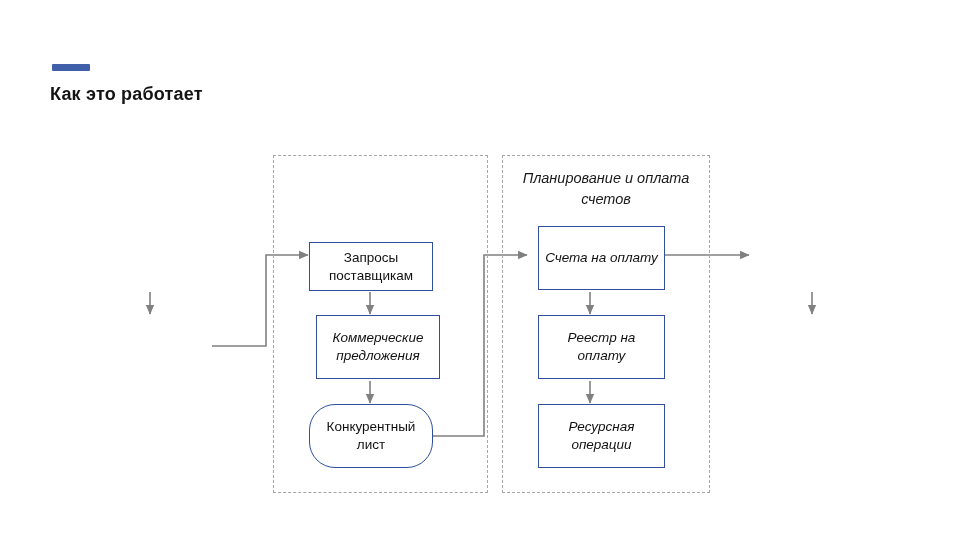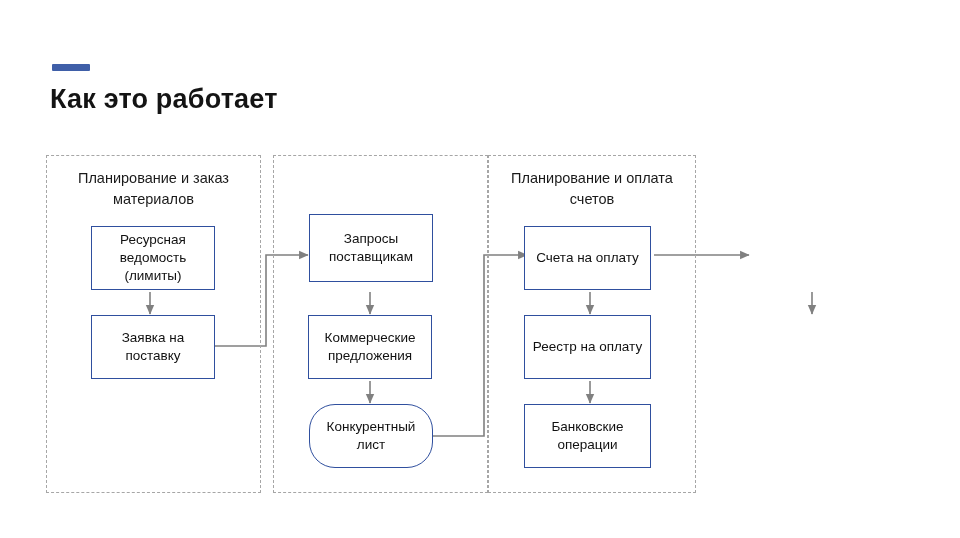--- a/index.html
+++ b/index.html
@@ -25,21 +25,21 @@
     top: 64px;
     width: 38px;
     height: 7px;
     background: #3f5fa8;
     border-radius: 1px;
   }
   .slide-title {
     position: absolute;
     left: 50px;
     top: 84px;
-    font-size: 27px;
+    font-size: 18px;
     font-weight: bold;
     color: #141414;
     letter-spacing: 0.2px;
   }
   .groups {
     position: absolute;
     left: 46px;
     top: 155px;
     width: 868px;
     height: 338px;
@@ -58,21 +58,21 @@
     right: 0;
     top: 12px;
     text-align: center;
     font-size: 14.5px;
     color: #1a1a1a;
     line-height: 1.45;
     padding: 0 6px;
   }
   .g1 { left: 0px;   width: 215px; }
   .g2 { left: 227px; width: 215px; }
-  .g3 { left: 442px; width: 208px; }
+  .g3 { left: 456px; width: 208px; font-style: italic; }
   .g4 { left: 662px; width: 206px; }
 
   .node {
     position: absolute;
     border: 1.6px solid #2f4f9e;
     background: #ffffff;
     box-sizing: border-box;
     display: flex;
     align-items: center;
     justify-content: center;
@@ -123,34 +123,29 @@
       <path d="M590,381 L590,403"></path>
 
       <path d="M654,255 L749,255"></path>
 
       <path d="M812,292 L812,314"></path>
     </g>
   </svg>
 
   <div class="groups">
 
-    <div class="group g1">
-      <div class="group-title">Планирование и заказ материалов</div>
-      <div class="node" style="left:44px; top:70px; width:124px; height:64px;">Ресурсная ведомость (лимиты)</div>
-      <div class="node" style="left:44px; top:159px; width:124px; height:64px;">Заявка на поставку</div>
-    </div>
 
     <div class="group g2">
-      <div class="node" style="left:35px; top:58px; width:124px; height:68px;">Запросы поставщикам</div>
-      <div class="node" style="left:34px; top:159px; width:124px; height:64px;">Коммерческие предложения</div>
+      <div class="node" style="left:35px; top:86px; width:124px; height:49px;">Запросы поставщикам</div>
+      <div class="node" style="left:42px; top:159px; width:124px; height:64px;font-style:italic;">Коммерческие предложения</div>
       <div class="node" style="left:35px; top:248px; width:124px; height:64px;border-radius:26px;">Конкурентный лист</div>
     </div>
 
     <div class="group g3">
       <div class="group-title">Планирование и оплата счетов</div>
       <div class="node" style="left:35px; top:70px; width:127px; height:64px;">Счета на оплату</div>
       <div class="node" style="left:35px; top:159px; width:127px; height:64px;">Реестр на оплату</div>
-      <div class="node" style="left:35px; top:248px; width:127px; height:64px;">Банковские операции</div>
+      <div class="node" style="left:35px; top:248px; width:127px; height:64px;">Ресурсная операции</div>
     </div>
 
 
   </div>
 </div>
 
 </body></html>

